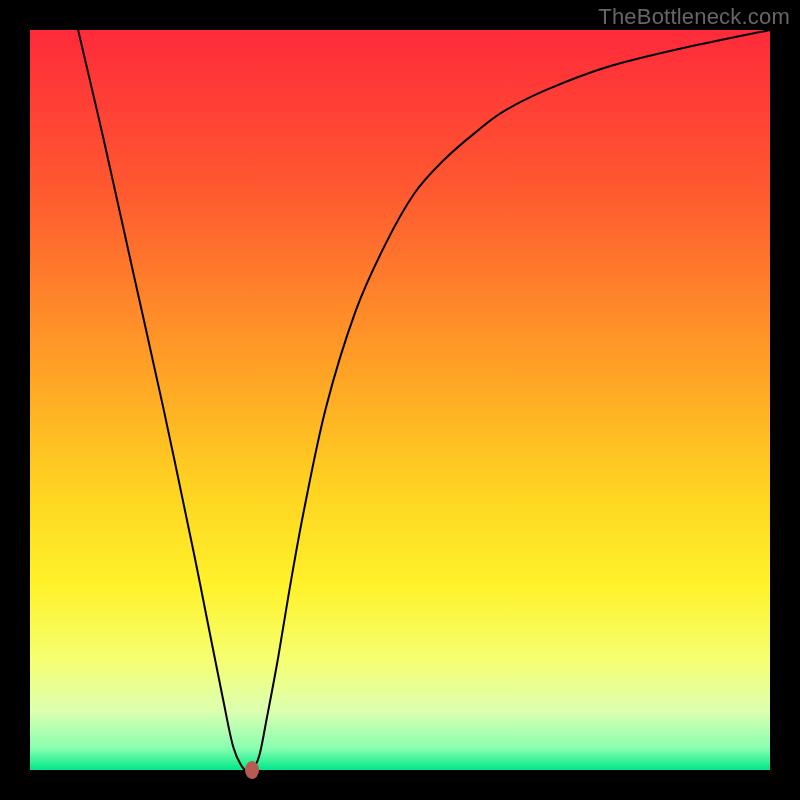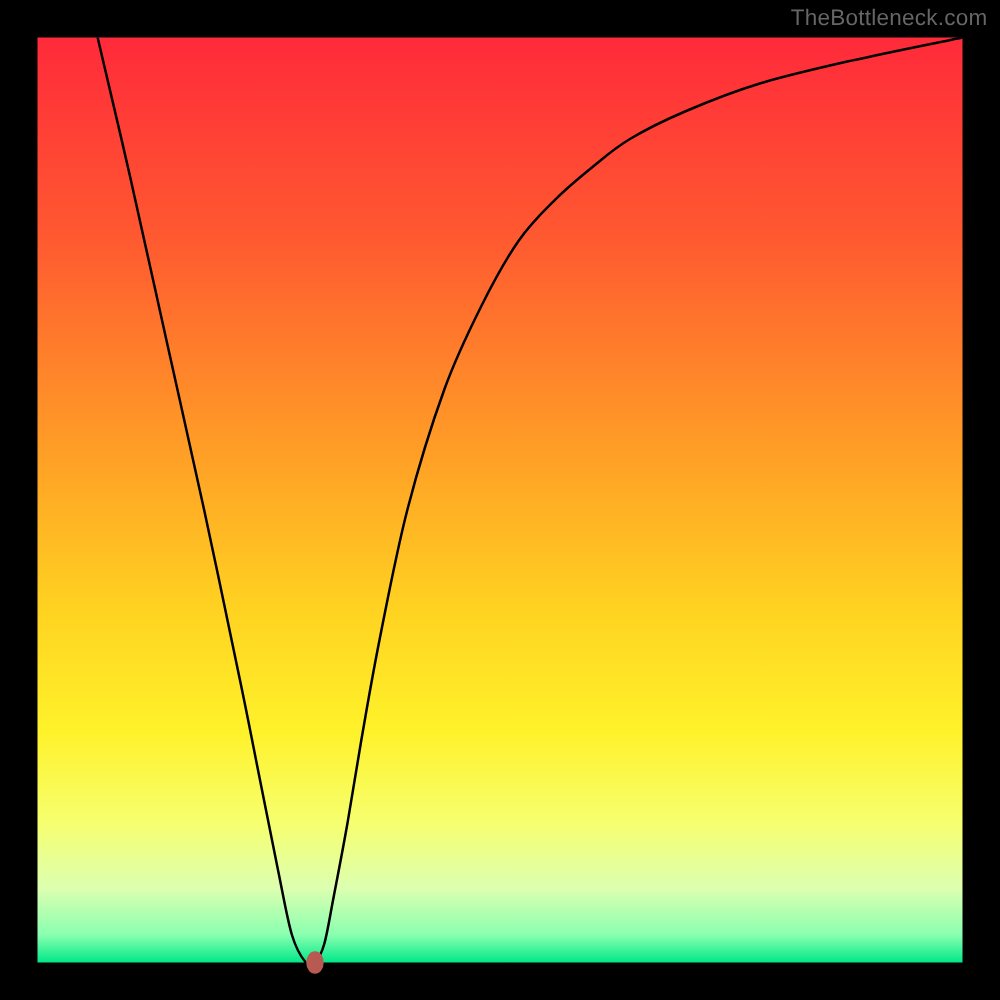--- a/index.html
+++ b/index.html
@@ -15,21 +15,21 @@
     position: relative;
     width: 800px;
     height: 800px;
     background: #000;
   }
   .attribution {
     position: absolute;
     top: 4px;
     right: 10px;
     color: #666;
-    font-size: 18px;
+    font-size: 22px;
     font-weight: 400;
     letter-spacing: 0.2px;
   }
   svg.plot {
     position: absolute;
     left: 0;
     top: 0;
   }
 </style>
 </head>

